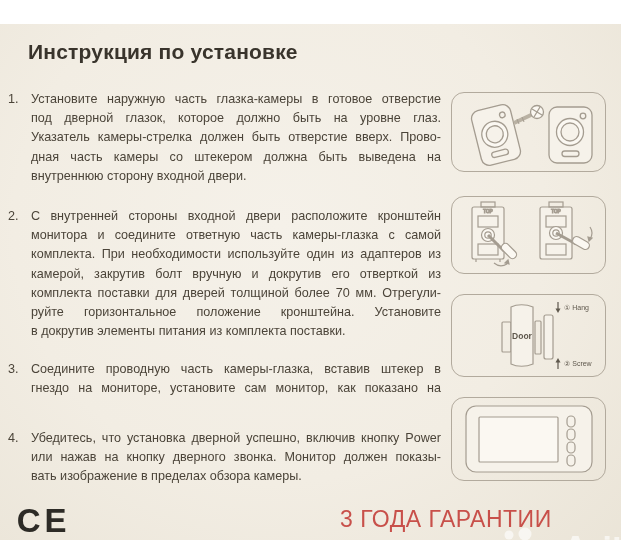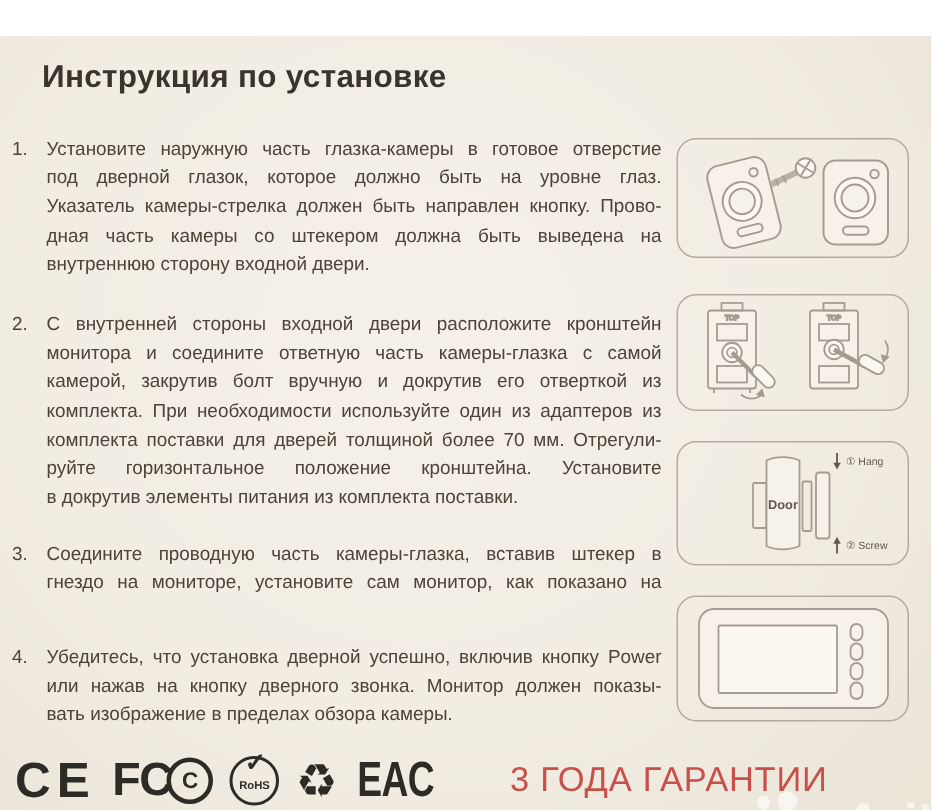--- a/index.html
+++ b/index.html
@@ -30,21 +30,21 @@
   }
   .f1{top:68px;height:80px}
   .f2{top:172px;height:78px}
   .f3{top:270px;height:83px}
   .f4{top:373px;height:84px}
   .fig svg{display:block;width:100%;height:100%;}
   .fig svg text{font-family:"Liberation Sans",sans-serif;fill:#5f584d;}
 
   .cert-row{
     position:absolute;left:10px;top:478px;height:36px;
-    display:flex;align-items:center;gap:11px;color:#2d2b26;
+    display:flex;align-items:center;gap:11px;color:#2d2b26;flex-direction:column;
   }
   .ce{font-size:33px;font-weight:600;letter-spacing:4px;}
   .fcc{display:flex;align-items:center;font-weight:700;justify-content:space-between;}
   .fcc-letters{font-size:31px;letter-spacing:-1px;}
   .fcc-circle{
     width:25px;height:25px;border:3px solid #2d2b26;border-radius:50%;
     display:flex;align-items:center;justify-content:center;
     font-size:15px;font-weight:700;margin-left:-3px;
   }
   .rohs{position:relative;width:29px;height:29px;border:2px solid #2d2b26;border-radius:50%;}
@@ -72,33 +72,33 @@
 
 <div class="sheet">
 
   <div class="page-title">Инструкция по установке</div>
 
   <div class="step s1">
     <div class="step-num">1.</div>
     <div class="step-lines">
       <div class="jl">Установите наружную часть глазка-камеры в готовое отверстие</div>
       <div class="jl">под дверной глазок, которое должно быть на уровне глаз.</div>
-      <div class="jl">Указатель камеры-стрелка должен быть направлен кнопку. Прово-</div>
+      <div class="jl">Указатель камеры-стрелка должен быть отверстие вверх. Прово-</div>
       <div class="jl">дная часть камеры со штекером должна быть выведена на</div>
       <div class="jl ll">внутреннюю сторону входной двери.</div>
     </div>
   </div>
 
   <div class="step s2">
     <div class="step-num">2.</div>
     <div class="step-lines">
       <div class="jl">С внутренней стороны входной двери расположите кронштейн</div>
       <div class="jl">монитора и соедините ответную часть камеры-глазка с самой</div>
+      <div class="jl">комплекта. При необходимости используйте один из адаптеров из</div>
       <div class="jl">камерой, закрутив болт вручную и докрутив его отверткой из</div>
-      <div class="jl">комплекта. При необходимости используйте один из адаптеров из</div>
       <div class="jl">комплекта поставки для дверей толщиной более 70 мм. Отрегули-</div>
       <div class="jl">руйте горизонтальное положение кронштейна. Установите</div>
       <div class="jl ll">в докрутив элементы питания из комплекта поставки.</div>
     </div>
   </div>
 
   <div class="step s3">
     <div class="step-num">3.</div>
     <div class="step-lines">
       <div class="jl">Соедините проводную часть камеры-глазка, вставив штекер в</div>

